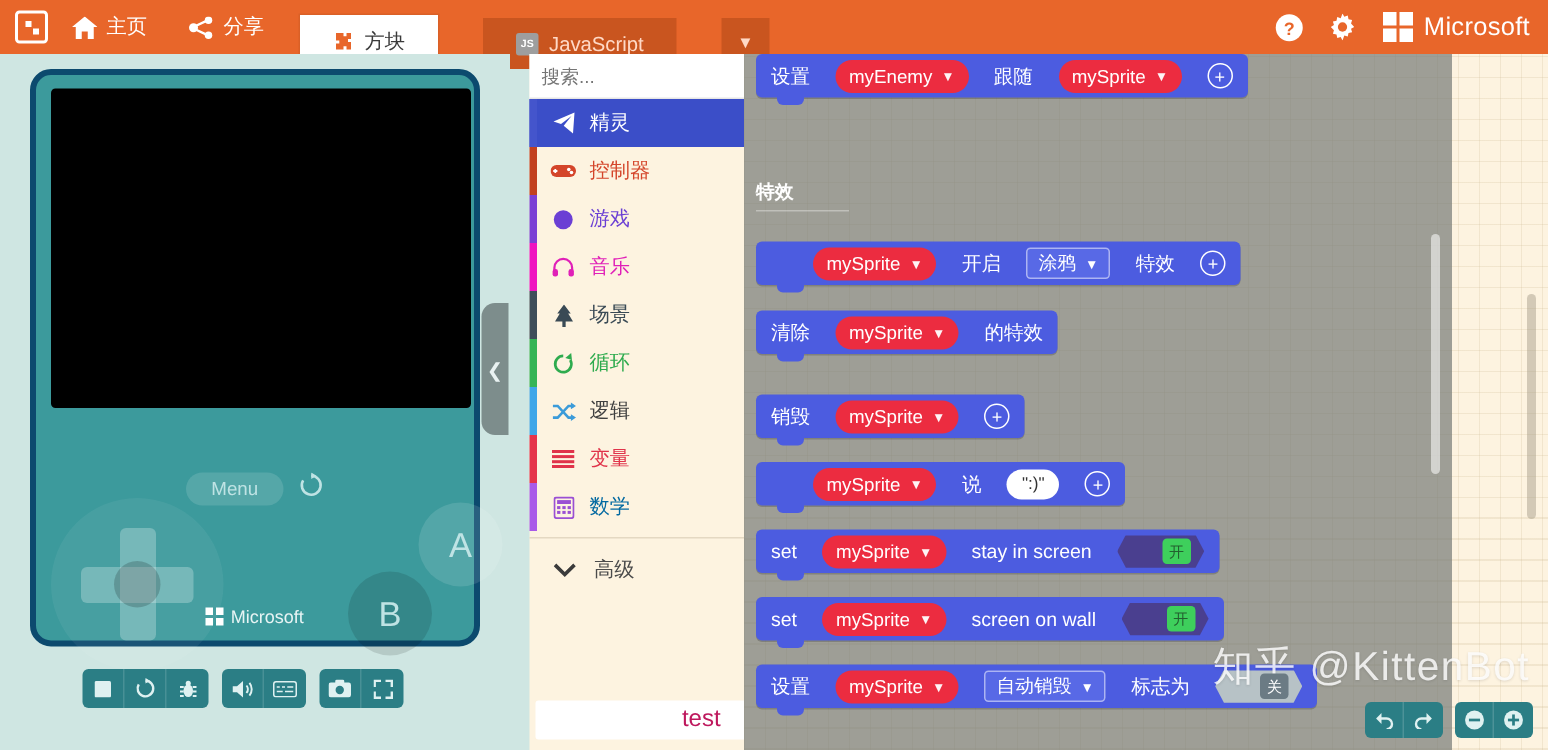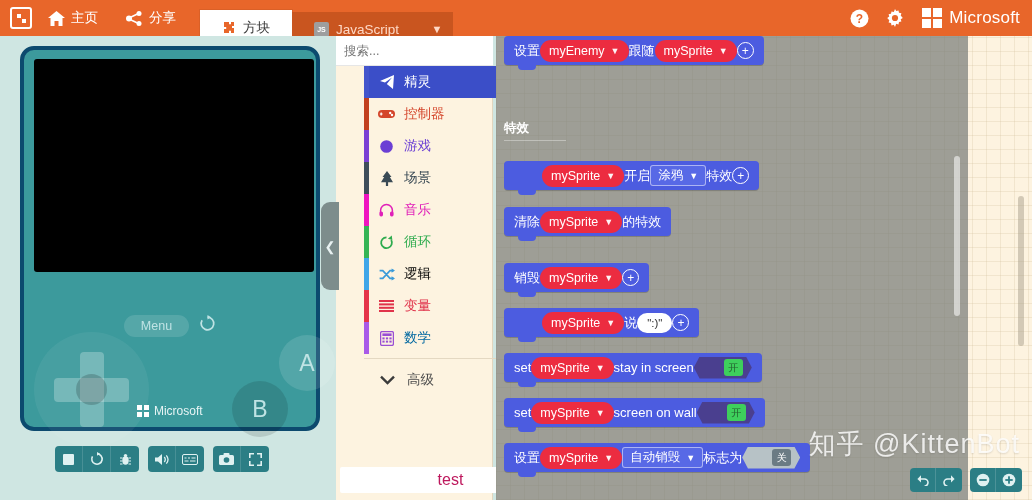--- a/index.html
+++ b/index.html
@@ -22,21 +22,21 @@
     width:22px;height:22px;border:2px solid #fff;border-radius:3px;
     display:flex;align-items:center;justify-content:center;
     font-size:11px;color:#fff;line-height:1;
   }
   .tb-btn{
     display:flex;align-items:center;gap:6px;
     color:#fff;font-size:13.5px;padding:0 12px;height:36px;
     cursor:pointer;
   }
   .tb-btn .ico{ display:flex;align-items:center; }
-  .tb-tabs{ display:flex; align-items:flex-end; height:46px; margin-left:12px; }
+  .tb-tabs{ display:flex; align-items:flex-end; height:46px; margin-left:12px;gap:30px; }
   .tab{
     display:flex;align-items:center;gap:7px;
     height:34px;padding:0 22px;font-size:13.5px;color:#ffd9c6;
     background:#c9551f; cursor:pointer;
   }
   .tab.active{
     background:#fff;color:#3a3a3a;height:36px;
     box-shadow:0 0 0 1px rgba(0,0,0,.06);
   }
   .tab .jsico{
@@ -126,34 +126,34 @@
   
   .collapse{
     position:absolute;left:321px;top:202px;width:18px;height:88px;
     background:#7d8d8c;border-radius:9px 0 0 9px;
     display:flex;align-items:center;justify-content:center;
     color:#e9f2f2;font-size:13px;cursor:pointer;z-index:6;
   }
 
   
   .toolbox{
-    position:absolute;left:336px;top:36px;width:157px;height:464px;
+    position:absolute;left:353px;top:36px;width:157px;height:464px;
     background:#fdf3e0;border-right:1px solid #e2d6bf;
   }
   .searchbox{
     position:absolute;left:0;top:0;width:157px;height:30px;background:#fff;
     display:flex;align-items:center;padding:0 8px;border-bottom:1px solid #e6e6e6;
   }
   .searchbox input{
     flex:1;border:none;outline:none;font-size:12.5px;color:#555;
     font-family:"Liberation Sans", sans-serif;background:transparent;
   }
   .searchbox .si{ color:#8a8a8a; }
 
-  .cat-list{ position:absolute;left:0;top:30px;width:157px;margin-left:28px; }
+  .cat-list{ position:absolute;left:0;top:30px;width:157px; }
   .cat{
     position:relative;height:32px;display:flex;align-items:center;gap:9px;
     padding-left:14px;cursor:pointer;font-size:13.5px;
   }
   .cat .strip{ position:absolute;left:0;top:0;width:5px;height:32px; }
   .cat.sel{ background:#3b4ec8; }
   .cat.sel .lbl{ color:#fff; }
   .cat .ci{ width:17px;display:flex;align-items:center;justify-content:center;font-size:14px; }
   .cat-div{ height:1px;background:#e4d8c2;margin:4px 0; }
   .cat-adv{
@@ -190,21 +190,21 @@
     position:absolute;left:458px;top:120px;width:6px;height:160px;
     background:rgba(255,255,255,.55);border-radius:3px;
   }
   .ws-scroll{
     position:absolute;right:8px;top:160px;width:6px;height:150px;
     background:rgba(160,150,130,.45);border-radius:3px;
   }
 
   
   .blk{
-    position:absolute;display:flex;align-items:center;gap:0;
+    position:absolute;display:flex;align-items:center;gap:17px;
     height:29px;padding:0 10px;border-radius:4px;
     font-size:13px;color:#fff;white-space:nowrap;cursor:pointer;
   }
   .blk.blue{ background:#4c5ce0; box-shadow:0 1px 0 rgba(0,0,0,.18); }
   .blk .notch{
     position:absolute;left:14px;bottom:-5px;width:18px;height:6px;
     background:inherit;border-radius:0 0 4px 4px;
   }
   .oval{
     background:#ec2c40;border-radius:13px;height:22px;padding:0 9px;
@@ -492,63 +492,63 @@
         <span class="strip" style="background:#7b3fd4"></span>
         <span class="ci">
           <svg width="15" height="15" viewBox="0 0 15 15">
               <circle cx="7.5" cy="7.5" r="6.3" fill="#6b3fd4"></circle>
             </svg>
         </span>
         <span class="lbl" style="color:#6b3fd4">游戏</span>
       </div>
 
       <div class="cat">
-        <span class="strip" style="background:#3e4d59"></span>
-        <span class="ci">
-          <svg width="14" height="15" viewBox="0 0 14 15">
-              <path d="M7 0L11.5 6H9.8L13 11.3H1L4.2 6H2.5z" fill="#3a4a55"></path>
-              <rect x="5.9" y="11" width="2.2" height="4" fill="#3a4a55"></rect>
-            </svg>
-        </span>
-        <span class="lbl" style="color:#3a4a55">场景</span>
-      </div>
-
-      <div class="cat">
         <span class="strip" style="background:#ef14c0"></span>
         <span class="ci">
           <svg width="15" height="14" viewBox="0 0 15 14">
               <path d="M1.6 10V7.5a5.9 5.9 0 0 1 11.8 0V10" stroke="#e020b8" stroke-width="1.5" fill="none"></path>
               <rect x="0.4" y="8.4" width="3.6" height="5" rx="1.6" fill="#e020b8"></rect>
               <rect x="11" y="8.4" width="3.6" height="5" rx="1.6" fill="#e020b8"></rect>
             </svg>
         </span>
         <span class="lbl" style="color:#e020b8">音乐</span>
       </div>
 
+      <div class="cat">
+        <span class="strip" style="background:#3e4d59"></span>
+        <span class="ci">
+          <svg width="14" height="15" viewBox="0 0 14 15">
+              <path d="M7 0L11.5 6H9.8L13 11.3H1L4.2 6H2.5z" fill="#3a4a55"></path>
+              <rect x="5.9" y="11" width="2.2" height="4" fill="#3a4a55"></rect>
+            </svg>
+        </span>
+        <span class="lbl" style="color:#3a4a55">场景</span>
+      </div>
+
 
       <div class="cat">
         <span class="strip" style="background:#35b455"></span>
         <span class="ci">
           <svg width="15" height="15" viewBox="0 0 15 15">
               <path d="M7.5 2.3a5.4 5.4 0 1 0 4.7 2.7" stroke="#2eab4e" stroke-width="1.8" fill="none"></path>
               <path d="M12.8 0.4l.5 4.6-4.4-1.3z" fill="#2eab4e"></path>
             </svg>
         </span>
         <span class="lbl" style="color:#2eab4e">循环</span>
       </div>
 
       <div class="cat">
         <span class="strip" style="background:#3fa6e8"></span>
         <span class="ci">
           <svg width="16" height="13" viewBox="0 0 16 13">
               <path d="M0.6 2.6h3.2l7.2 7.8h3.4M0.6 10.4h3.2l7.2-7.8h3.4" stroke="#3b9bd9" stroke-width="1.7" fill="none"></path>
               <path d="M12.6 0.4L16 2.6l-3.4 2.2zM12.6 8.2L16 10.4l-3.4 2.2z" fill="#3b9bd9"></path>
             </svg>
         </span>
-        <span class="lbl" style="color:#000000">逻辑</span>
+        <span class="lbl" style="color:#404040">逻辑</span>
       </div>
 
       <div class="cat">
         <span class="strip" style="background:#e5344a"></span>
         <span class="ci">
           <svg width="15" height="12" viewBox="0 0 15 12">
               <rect y="0" width="15" height="2" fill="#e0334a"></rect>
               <rect y="3.4" width="15" height="2" fill="#e0334a"></rect>
               <rect y="6.8" width="15" height="2" fill="#e0334a"></rect>
               <rect y="10" width="15" height="2" fill="#e0334a"></rect>

